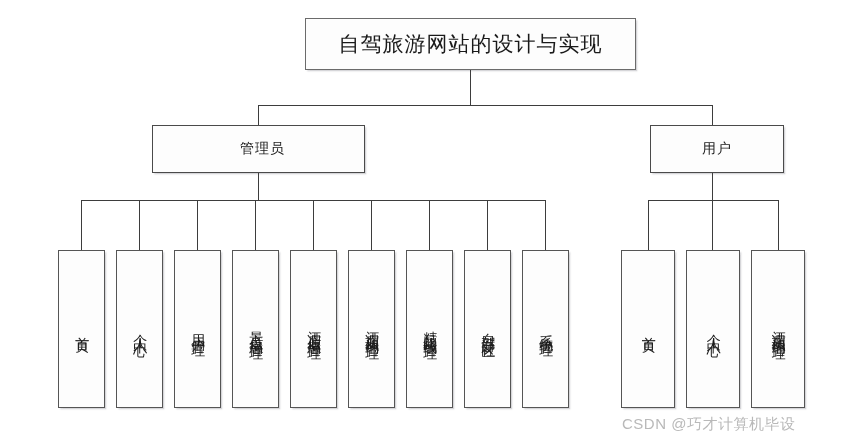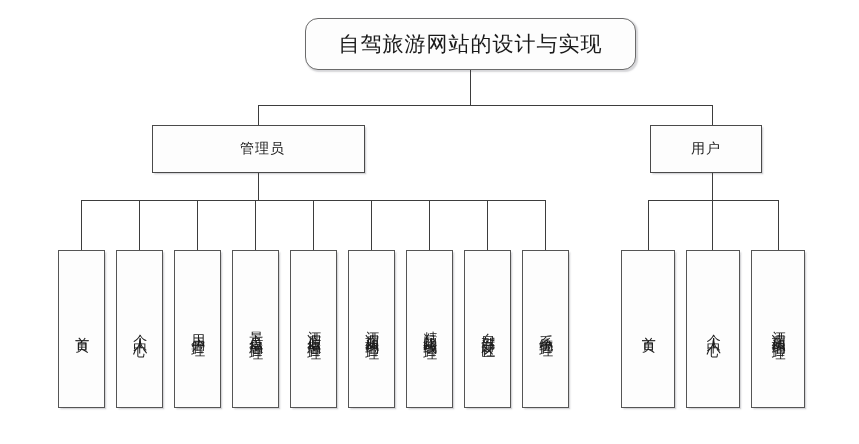--- a/index.html
+++ b/index.html
@@ -70,21 +70,21 @@
     font-family: "Liberation Sans", "DejaVu Sans", sans-serif;
     letter-spacing: 0.5px;
     white-space: nowrap;
   }
 </style>
 </head>
 <body>
 
 <div id="canvas">
 
-  <div class="node root" style="left:305px; top:18px; width:331px; height:52px;border-radius:13px;">
+  <div class="node root" style="left:305px; top:18px; width:331px; height:52px;">
     <span>自驾旅游网站的设计与实现</span>
   </div>
 
   <div class="line vline" style="left:470px; top:70px; height:35px;"></div>
 
   <div class="line hline" style="left:258px; top:105px; width:454px;"></div>
 
   <div class="line vline" style="left:258px; top:105px; height:20px;"></div>
   <div class="line vline" style="left:712px; top:105px; height:20px;"></div>
 
@@ -127,21 +127,21 @@
   <div class="node leaf" style="left:406px; top:250px; width:47px; height:158px;">
     <span class="leaf-label">精品路线管理</span>
   </div>
   <div class="node leaf" style="left:464px; top:250px; width:47px; height:158px;">
     <span class="leaf-label">自驾游社区</span>
   </div>
   <div class="node leaf" style="left:522px; top:250px; width:47px; height:158px;">
     <span class="leaf-label">系统管理</span>
   </div>
 
-  <div class="node mid" style="left:650px; top:125px; width:112px; height:48px;">
+  <div class="node mid" style="left:650px; top:125px; width:134px; height:48px;">
     <span>用户</span>
   </div>
 
   <div class="line vline" style="left:712px; top:173px; height:27px;"></div>
 
   <div class="line hline" style="left:648px; top:200px; width:130px;"></div>
 
   <div class="line vline" style="left:648px; top:200px; height:50px;"></div>
   <div class="line vline" style="left:712px; top:200px; height:50px;"></div>
   <div class="line vline" style="left:778px; top:200px; height:50px;"></div>
@@ -149,14 +149,15 @@
   <div class="node leaf" style="left:621px; top:250px; width:54px; height:158px;">
     <span class="leaf-label">首页</span>
   </div>
   <div class="node leaf" style="left:686px; top:250px; width:54px; height:158px;">
     <span class="leaf-label">个人中心</span>
   </div>
   <div class="node leaf" style="left:751px; top:250px; width:54px; height:158px;">
     <span class="leaf-label">酒店预约管理</span>
   </div>
 
+  <div id="watermark" style="left:622px; top:415px;">CSDN @巧才计算机毕设</div>
 
 </div>
 
 </body></html>

